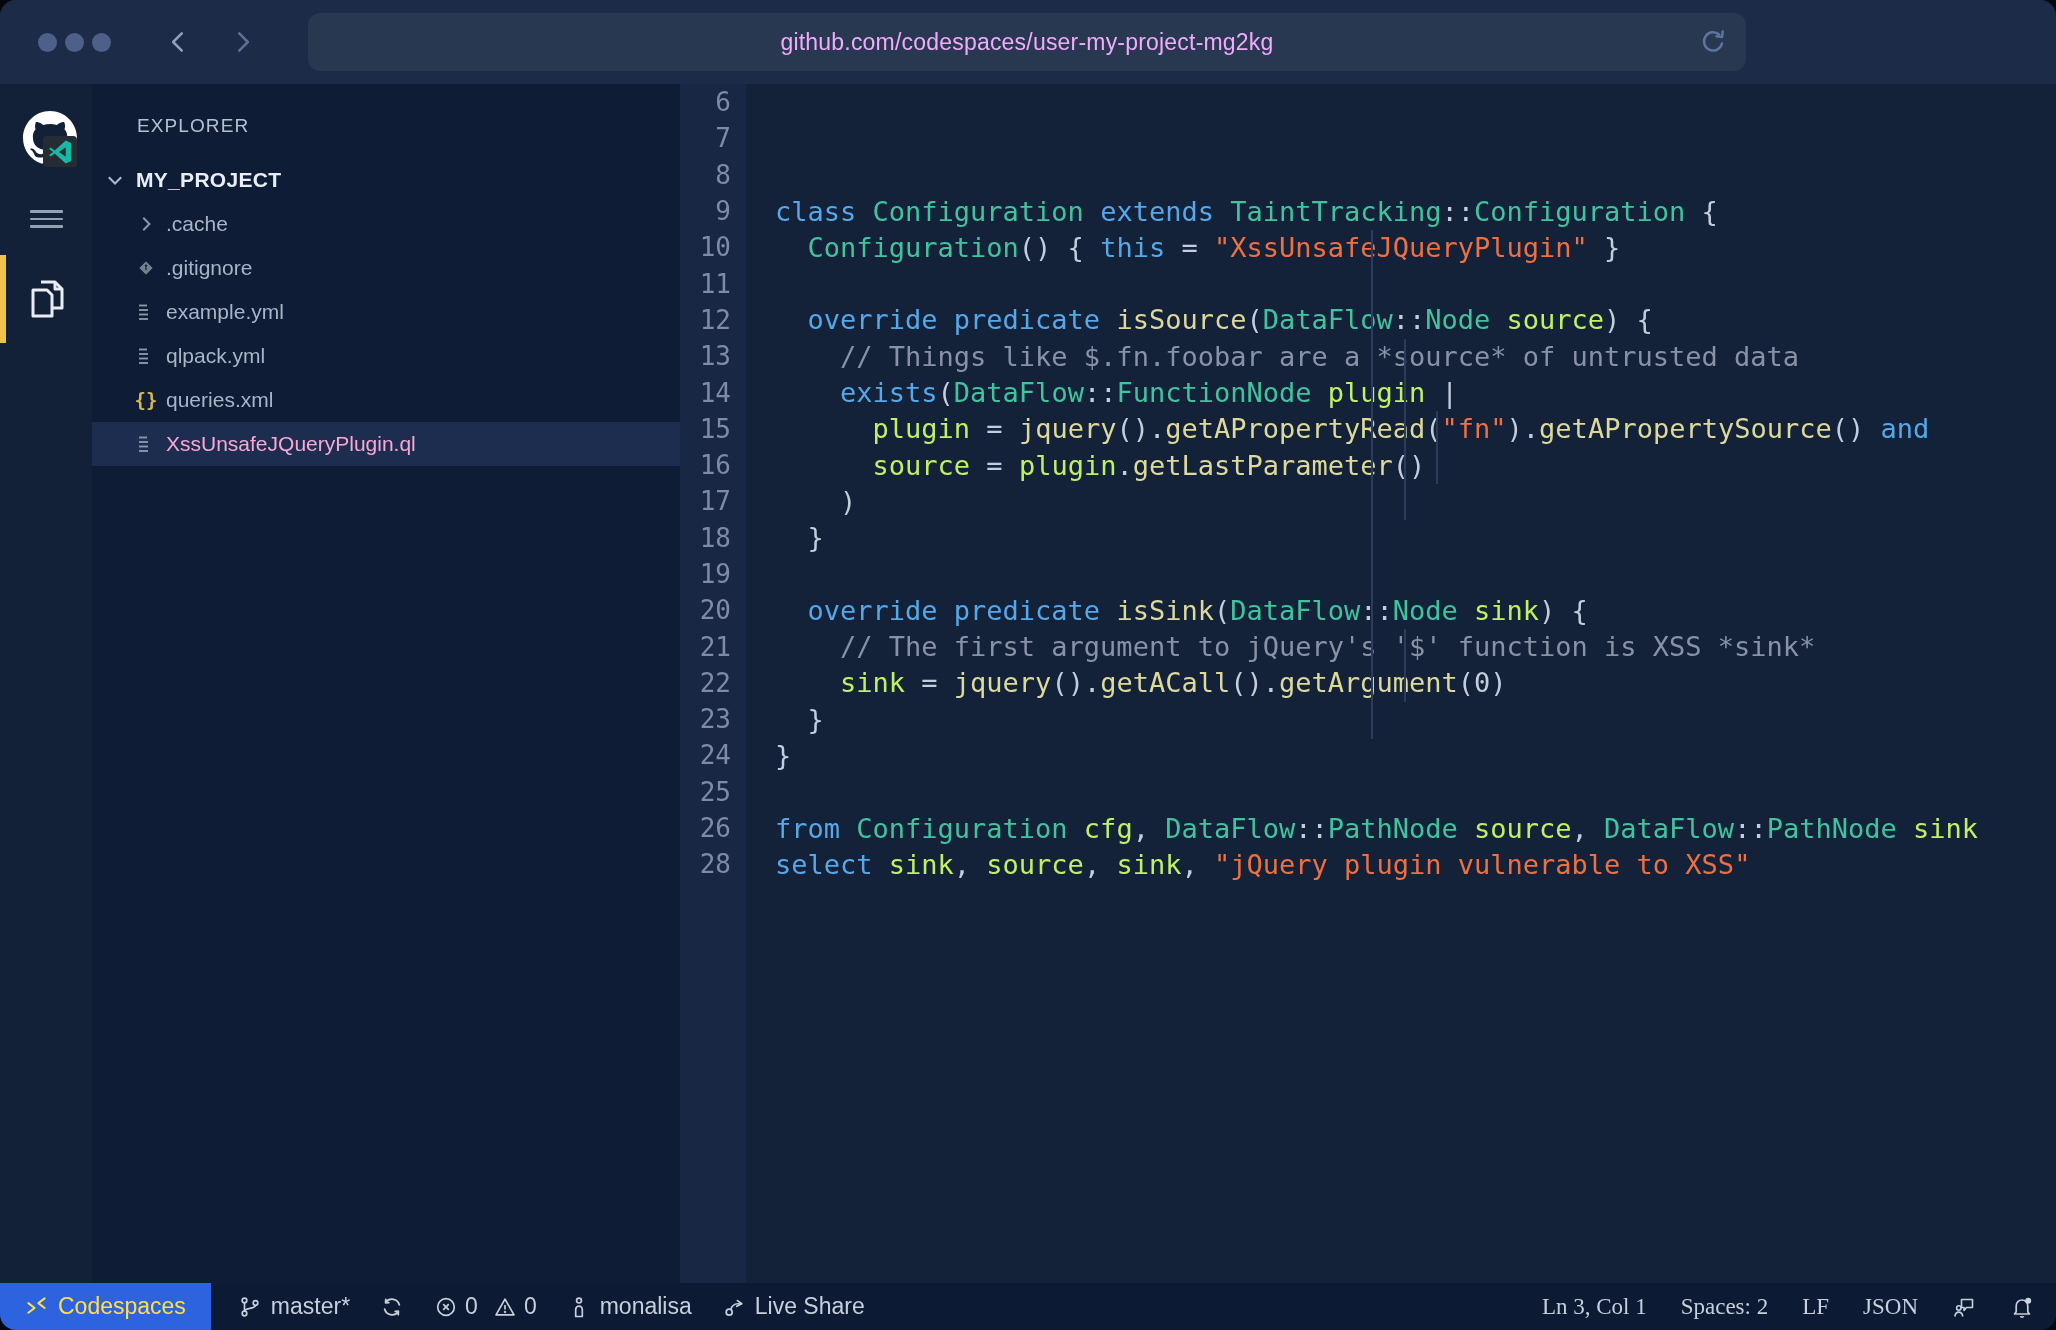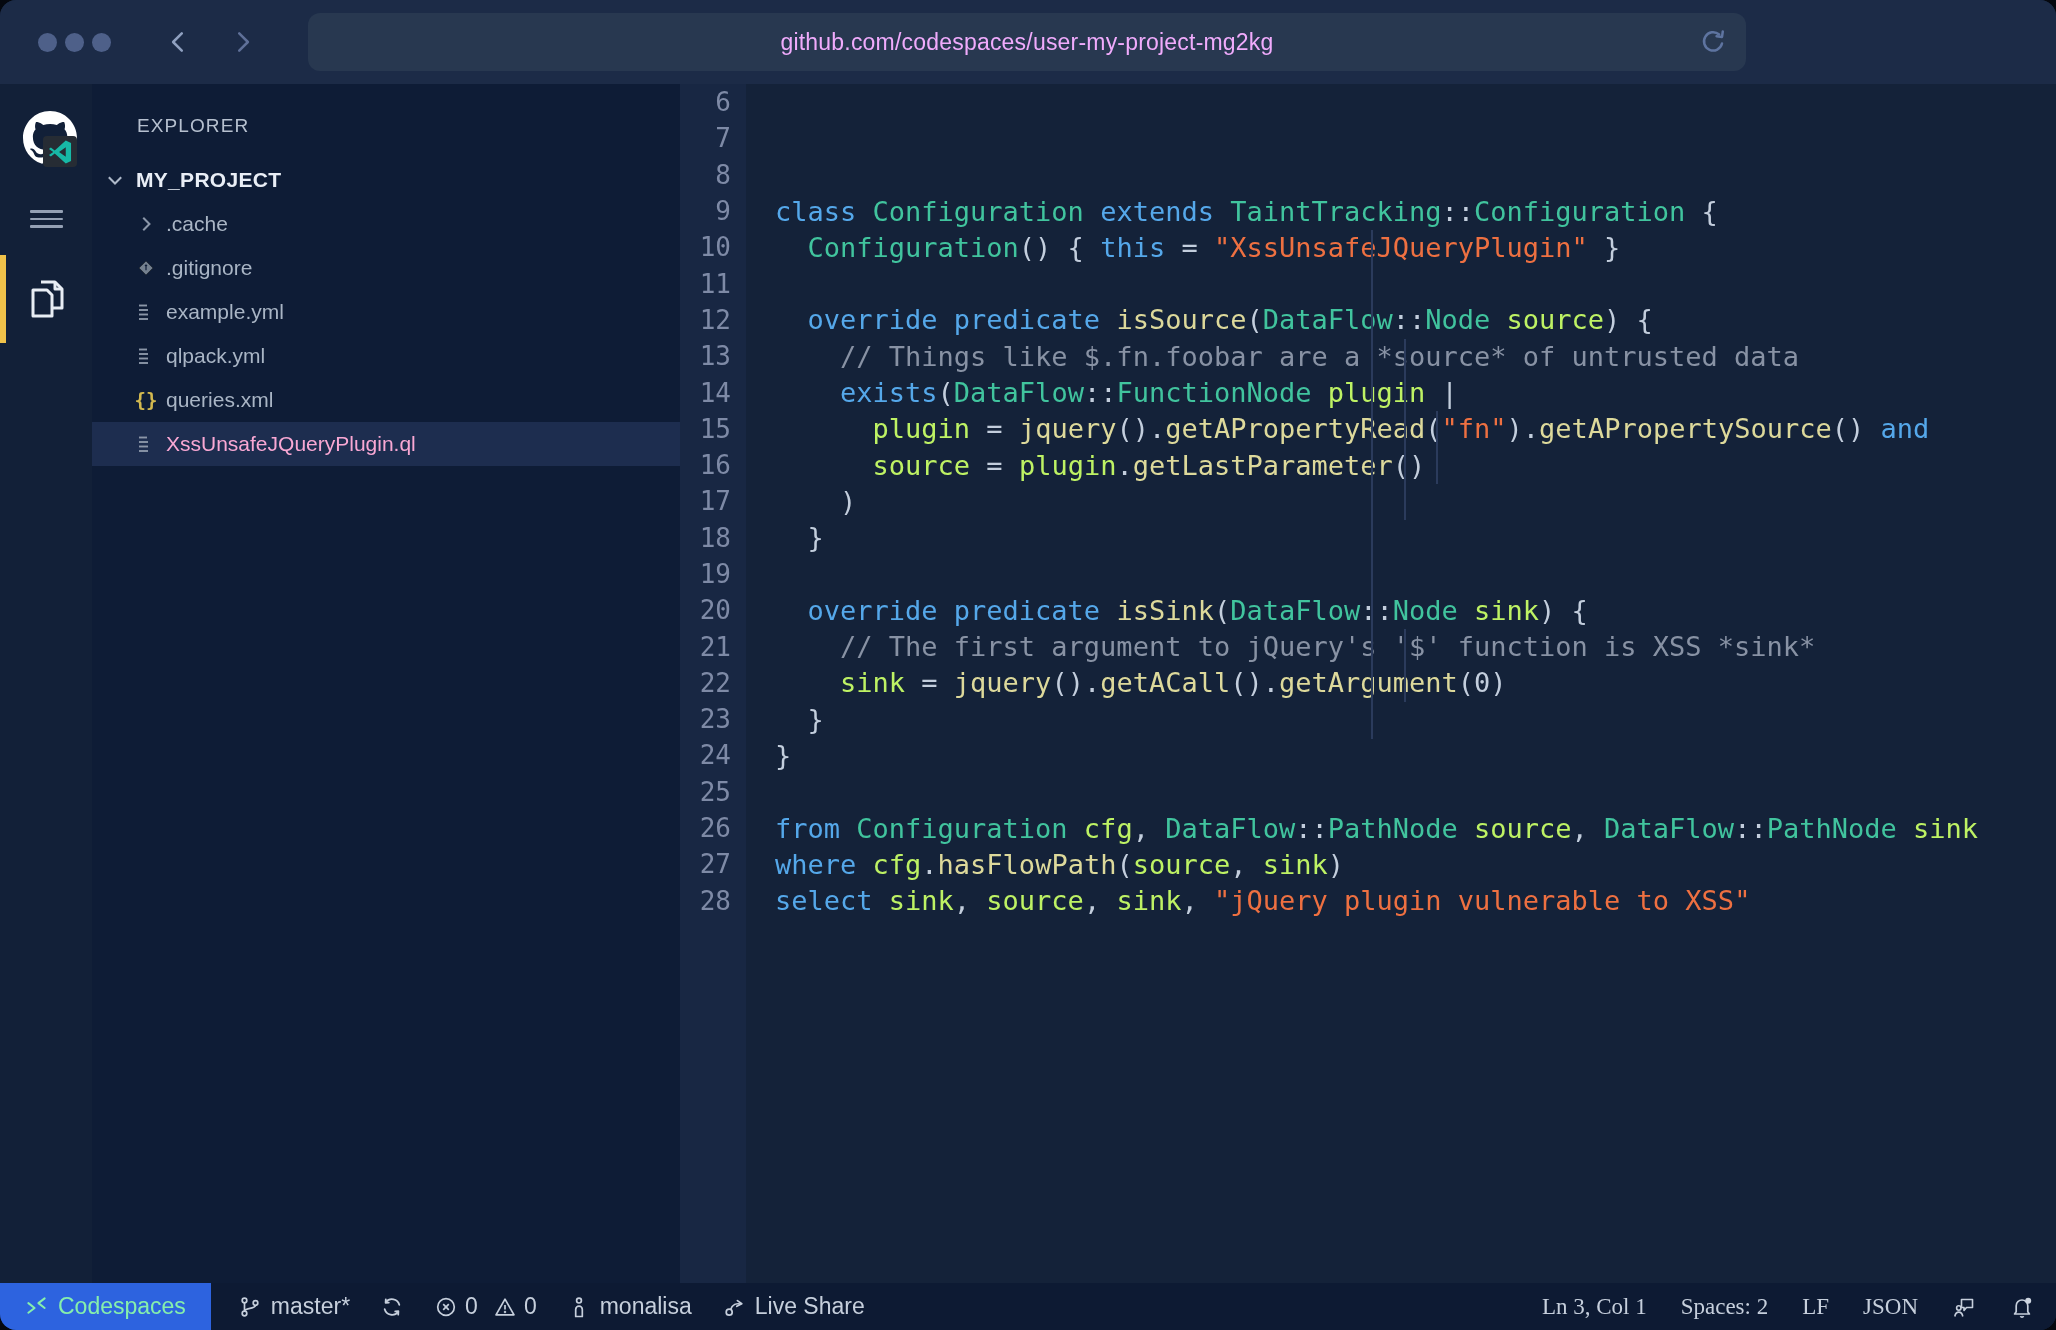--- a/index.html
+++ b/index.html
@@ -55,21 +55,21 @@
   .lcode { flex:1; padding-left:29px; font-family:"DejaVu Sans Mono", monospace; font-size:27px; white-space:pre; }
   .indent-guide { position:absolute; width:1.5px; background:#2b3b5c; }
   .tk-kw { color:#55a8ea;margin-top:17px; } .tk-type { color:#41c49e; } .tk-var { color:#bef264; }
   .tk-fn { color:#ddd99b; } .tk-str { color:#ee7041; } .tk-com { color:#8892a4; }
   .tk-pun { color:#c3cedd; } .tk-num { color:#c3cedd; }
 
   
   .statusbar { position:absolute; left:0; bottom:0; width:2056px; height:47px; background:#0d1a33; display:flex; align-items:stretch; justify-content:space-between; color:#c6cfdc; font-size:23px; }
   .sb-left, .sb-right { display:flex; align-items:stretch; }
   .sb-item { display:flex; align-items:center; gap:9px; padding:0 15px; }
-  .sb-item.accent { background:#2d63df; color:#86efac; padding:0 25px; margin-right:12px; }
+  .sb-item.accent { background:#2d63df; color:#fde047; padding:0 25px; margin-right:12px; }
   .sb-item svg { width:24px; height:24px; display:block; }
   .sb-item.accent svg { width:23px; height:23px; }
   .sb-right .sb-item { padding:0 17px;font-family:Liberation Serif, serif; }
   .sb-right .sb-item:last-child { padding-right:22px; }
   .problems-group { display:flex; align-items:center; gap:7px; }
   .problems-group .warn { margin-left:8px; }
 </style>
 </head>
 <body>
 
@@ -281,24 +281,20 @@
           </div>
           <div class="code-line">
             <div class="lnum">25</div>
             <div class="lcode"></div>
           </div>
           <div class="code-line">
             <div class="lnum">26</div>
             <div class="lcode"><span class="tk-kw">from </span><span class="tk-type">Configuration</span><span class="tk-var"> cfg</span><span class="tk-pun">, </span><span class="tk-type">DataFlow</span><span class="tk-pun">::</span><span class="tk-type">PathNode</span><span class="tk-var"> source</span><span class="tk-pun">, </span><span class="tk-type">DataFlow</span><span class="tk-pun">::</span><span class="tk-type">PathNode</span><span class="tk-var"> sink</span></div>
           </div>
           <div class="code-line">
-            <div class="lnum">27</div>
-            <div class="lcode"><span class="tk-kw">where </span><span class="tk-var">cfg</span><span class="tk-pun">.</span><span class="tk-fn">hasFlowPath</span><span class="tk-pun">(</span><span class="tk-var">source</span><span class="tk-pun">, </span><span class="tk-var">sink</span><span class="tk-pun">)</span></div>
-          </div>
-          <div class="code-line">
             <div class="lnum">28</div>
             <div class="lcode"><span class="tk-kw">select </span><span class="tk-var">sink</span><span class="tk-pun">, </span><span class="tk-var">source</span><span class="tk-pun">, </span><span class="tk-var">sink</span><span class="tk-pun">, </span><span class="tk-str">"jQuery plugin vulnerable to XSS"</span></div>
           </div>
         </div>
 
       <div class="indent-guide" style="left:691px; top:146px;  height:509px;"></div>
       <div class="indent-guide" style="left:724px; top:255px;  height:181px;"></div>
       <div class="indent-guide" style="left:724px; top:545px;  height:73px;"></div>
       <div class="indent-guide" style="left:756px; top:327px;  height:73px;"></div>
     </div>

